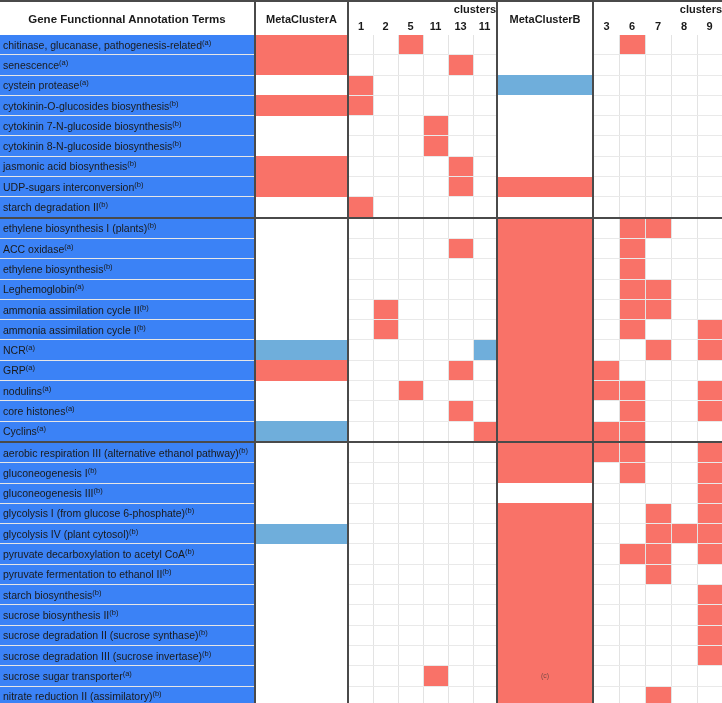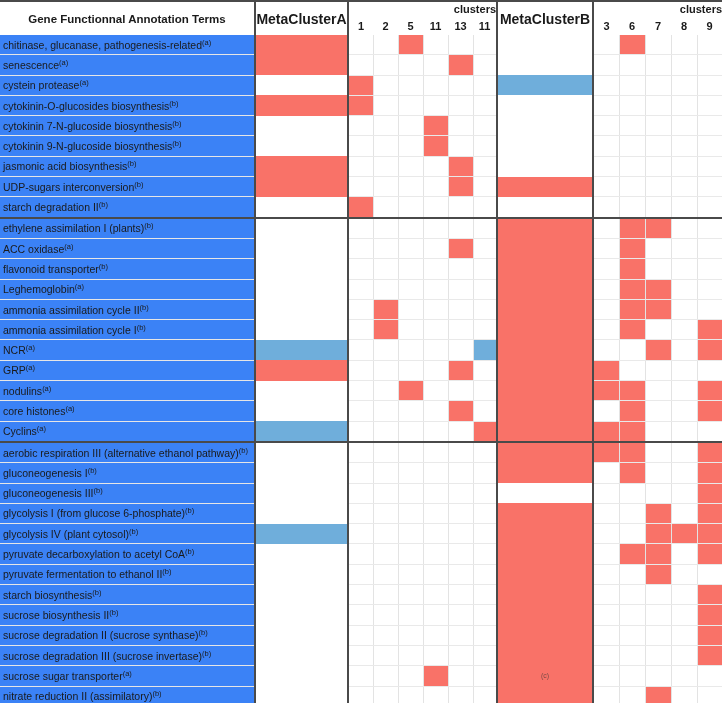--- a/index.html
+++ b/index.html
@@ -33,21 +33,21 @@
     text-align: center;
     vertical-align: middle;
     padding: 0;
     background: #ffffff;
   }
   th.terms-head {
     font-size: 11.5px;
     height: 33px;
   }
   th.mc-head {
-    font-size: 14px;
+    font-size: 11px;
   }
   th.clusters-label {
     font-size: 11px;
     height: 15px;
     line-height: 15px;
     text-align: right;
   }
   th.cl-num {
     font-size: 11px;
     height: 17px;
@@ -216,21 +216,21 @@
           <td class="cell fill-none"></td>
           <td class="cell fill-none"></td>
           <td class="cell mc sep-left fill-none"></td>
           <td class="cell fill-none sep-left"></td>
           <td class="cell fill-none"></td>
           <td class="cell fill-none"></td>
           <td class="cell fill-none"></td>
           <td class="cell fill-none"></td>
         </tr>
         <tr>
-          <td class="term"><span>cytokinin 9-N-glucoside biosynthesis</span><sup>(b)</sup></td>
+          <td class="term"><span>cytokinin 8-N-glucoside biosynthesis</span><sup>(b)</sup></td>
           <td class="cell mc sep-left fill-none"></td>
           <td class="cell fill-none sep-left"></td>
           <td class="cell fill-none"></td>
           <td class="cell fill-none"></td>
           <td class="cell fill-red"></td>
           <td class="cell fill-none"></td>
           <td class="cell fill-none"></td>
           <td class="cell mc sep-left fill-none"></td>
           <td class="cell fill-none sep-left"></td>
           <td class="cell fill-none"></td>
@@ -280,21 +280,21 @@
           <td class="cell fill-none"></td>
           <td class="cell fill-none"></td>
           <td class="cell mc sep-left fill-none"></td>
           <td class="cell fill-none sep-left"></td>
           <td class="cell fill-none"></td>
           <td class="cell fill-none"></td>
           <td class="cell fill-none"></td>
           <td class="cell fill-none"></td>
         </tr>
         <tr>
-          <td class="term hr-top"><span>ethylene assimilation I (plants)</span><sup>(b)</sup></td>
+          <td class="term hr-top"><span>ethylene biosynthesis I (plants)</span><sup>(b)</sup></td>
           <td class="cell mc sep-left fill-none hr-top"></td>
           <td class="cell fill-none sep-left hr-top"></td>
           <td class="cell fill-none hr-top"></td>
           <td class="cell fill-none hr-top"></td>
           <td class="cell fill-none hr-top"></td>
           <td class="cell fill-none hr-top"></td>
           <td class="cell fill-none hr-top"></td>
           <td class="cell mc sep-left fill-red hr-top"></td>
           <td class="cell fill-none sep-left hr-top"></td>
           <td class="cell fill-red hr-top"></td>
@@ -312,21 +312,21 @@
           <td class="cell fill-red"></td>
           <td class="cell fill-none"></td>
           <td class="cell mc sep-left fill-red"></td>
           <td class="cell fill-none sep-left"></td>
           <td class="cell fill-red"></td>
           <td class="cell fill-none"></td>
           <td class="cell fill-none"></td>
           <td class="cell fill-none"></td>
         </tr>
         <tr>
-          <td class="term"><span>flavonoid transporter</span><sup>(b)</sup></td>
+          <td class="term"><span>ethylene biosynthesis</span><sup>(b)</sup></td>
           <td class="cell mc sep-left fill-none"></td>
           <td class="cell fill-none sep-left"></td>
           <td class="cell fill-none"></td>
           <td class="cell fill-none"></td>
           <td class="cell fill-none"></td>
           <td class="cell fill-none"></td>
           <td class="cell fill-none"></td>
           <td class="cell mc sep-left fill-red"></td>
           <td class="cell fill-none sep-left"></td>
           <td class="cell fill-red"></td>

